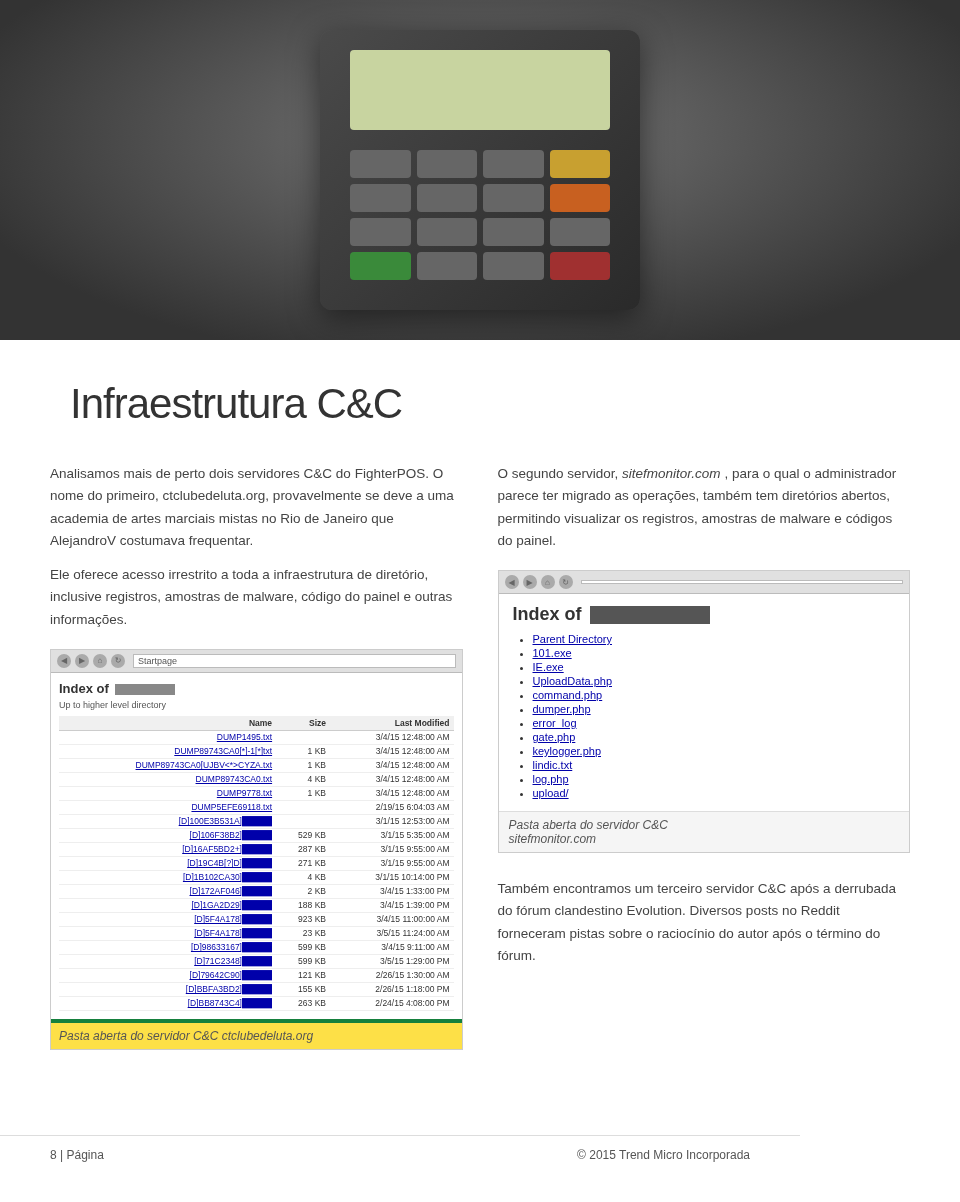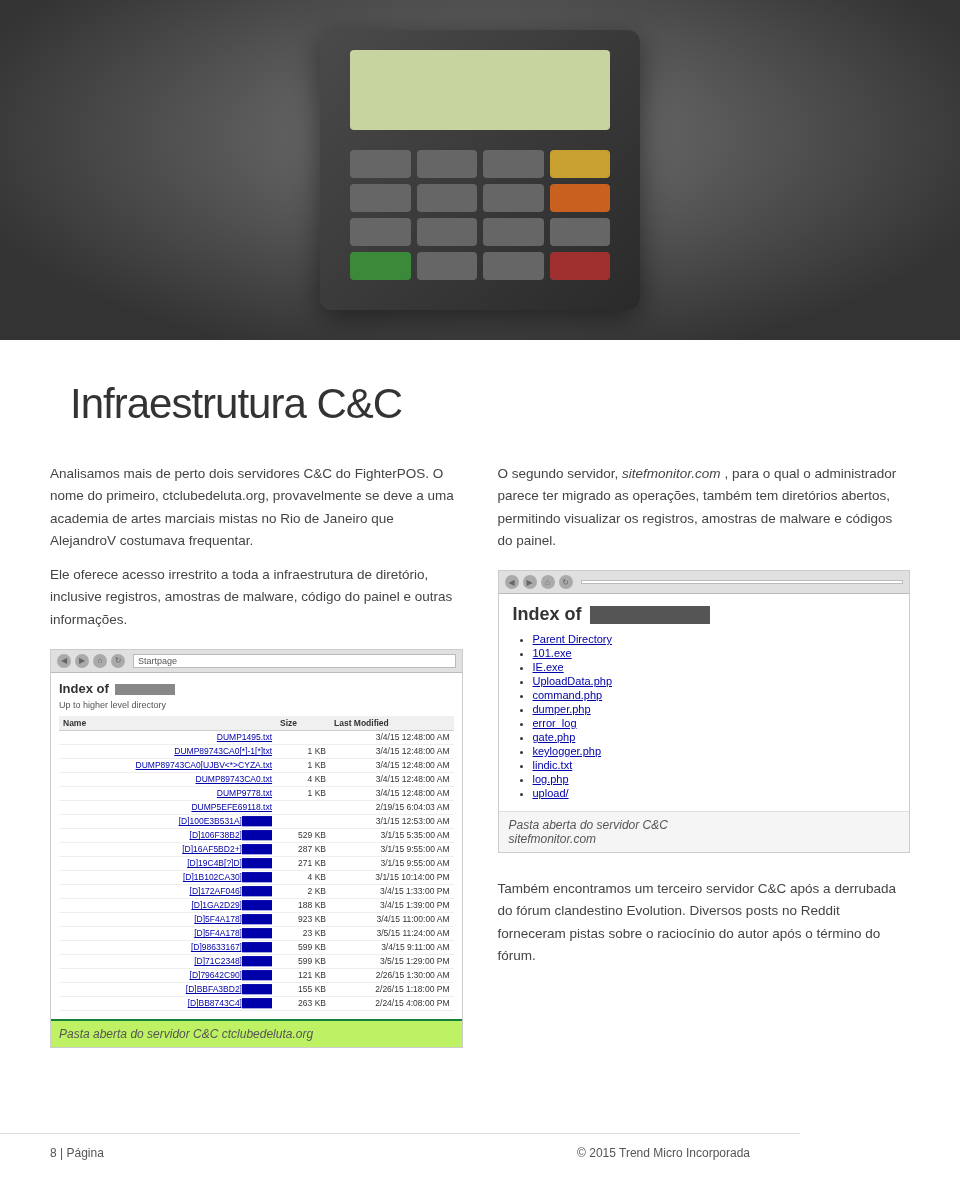--- a/index.html
+++ b/index.html
@@ -149,43 +149,43 @@
       font-size: 9px;
       color: #555;
       margin-bottom: 6px;
     }
     .dir-table {
       width: 100%;
       font-size: 8.5px;
       border-collapse: collapse;
     }
     .dir-table th {
-      text-align: left;
+      text-align: right;
       border-bottom: 1px solid #ccc;
       padding: 2px 4px;
       background: #f0f0f0;
       font-weight: bold;
     }
     .dir-table td {
       padding: 1.5px 4px;
       border-bottom: 1px solid #eee;
       color: #333;
       text-align: right;
     }
     .dir-table td a {
       color: #00a;
       text-decoration: underline;
     }
     .screenshot-caption {
       font-style: italic;
       font-size: 12px;
       color: #555;
       padding: 6px 8px;
-      background: #bef264;
-      border-top: 2px solid #15803d;
+      background: #fde047;
+      border-top: 4px solid #15803d;
     }
 
     
     .screenshot-right {
       border: 1px solid #ccc;
       background: #fff;
       margin-top: 18px;
       font-size: 10px;
       overflow: hidden;
     }

